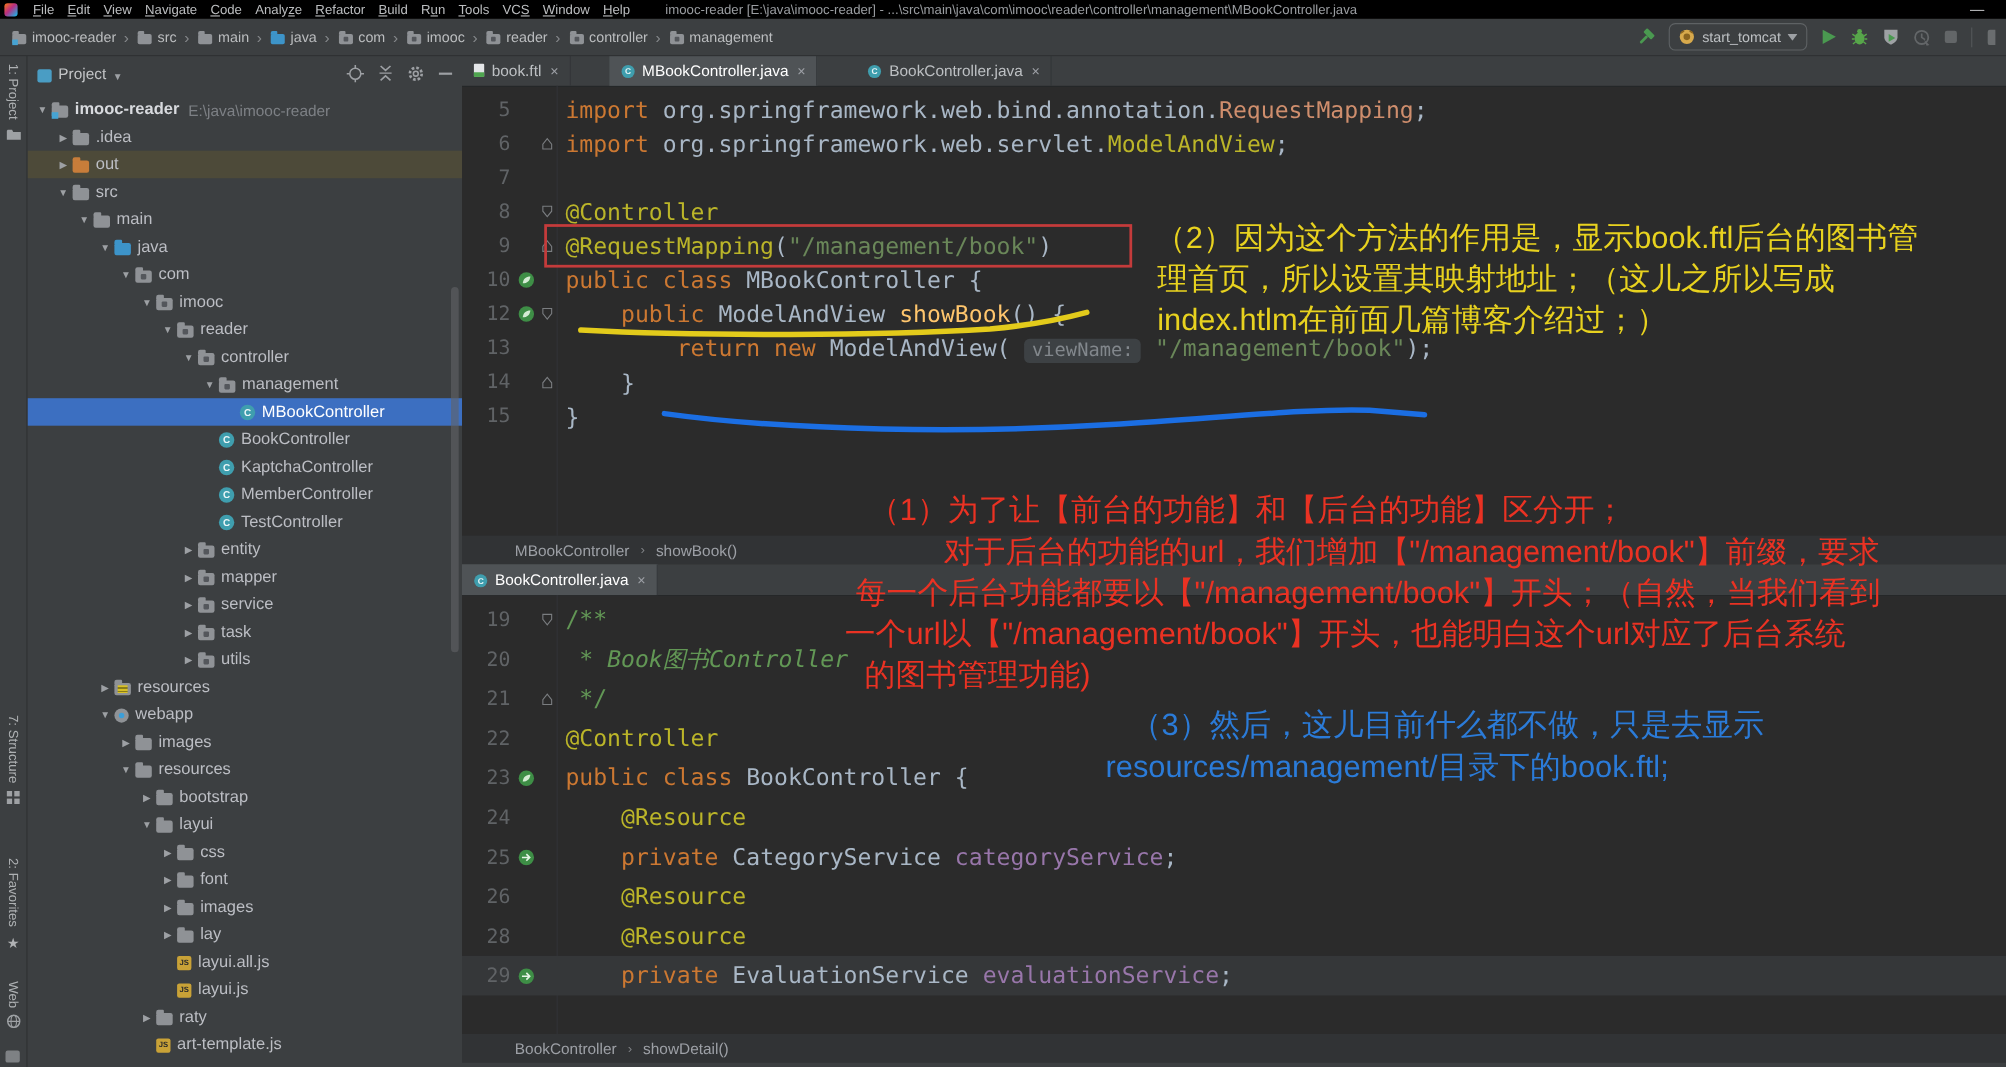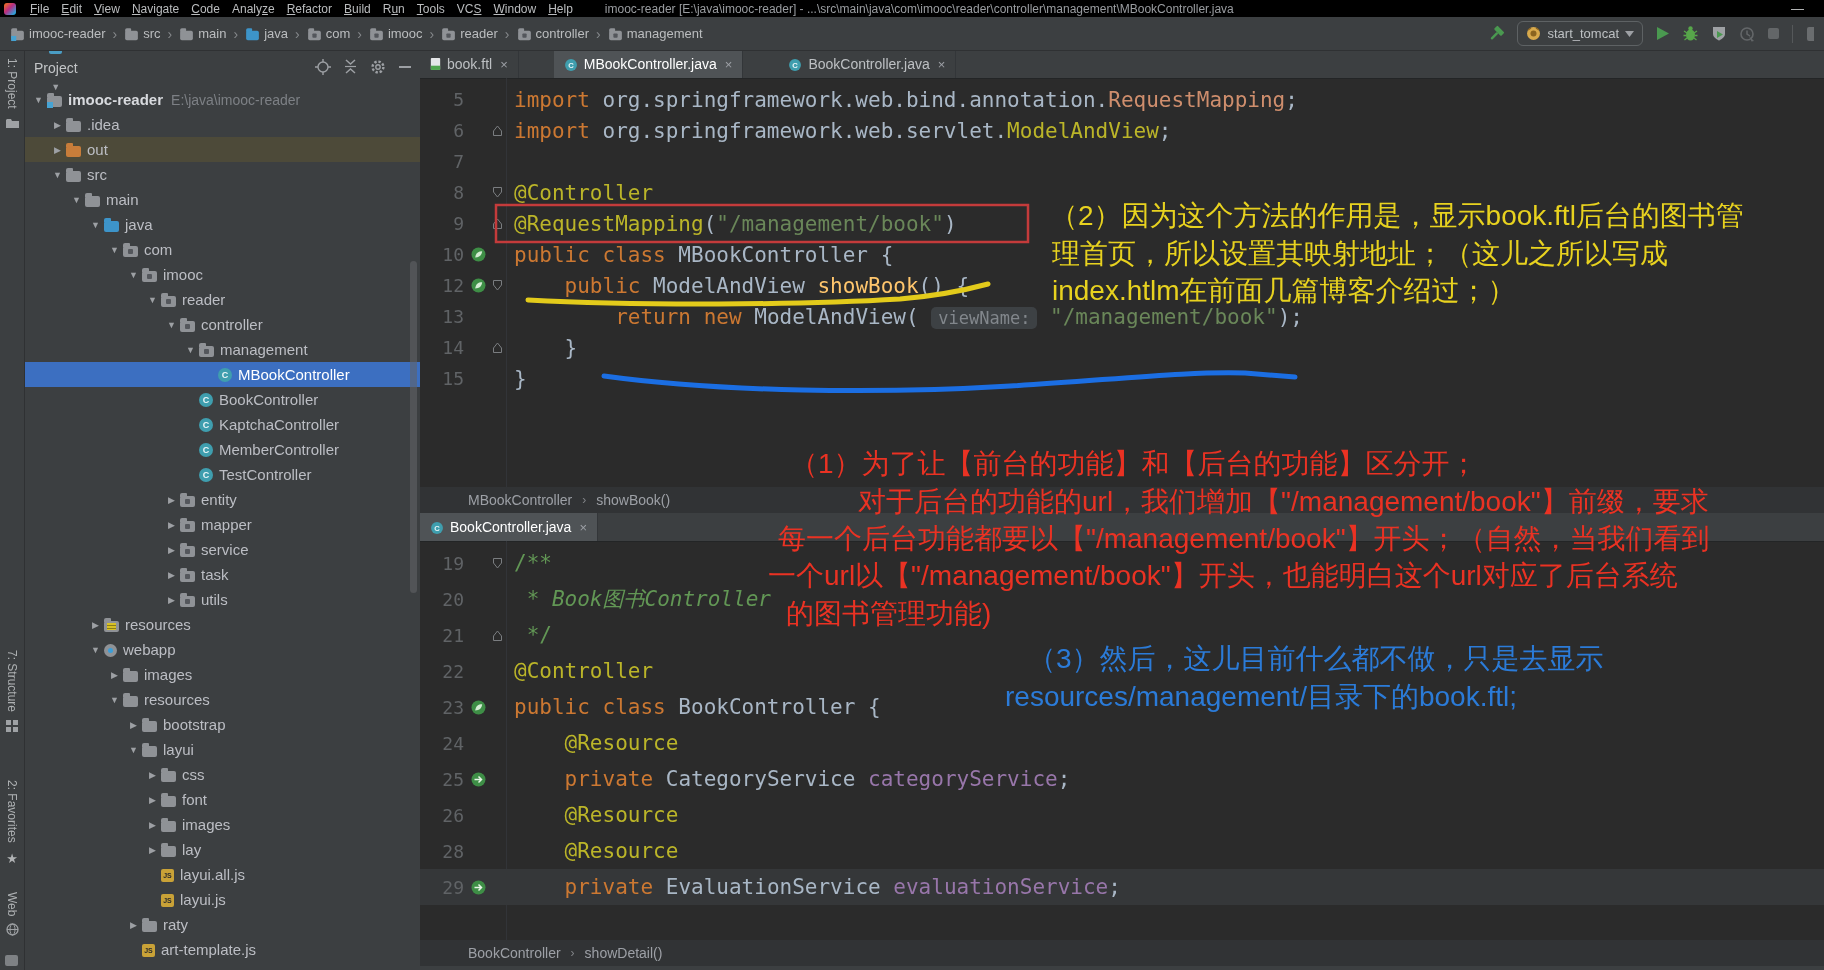--- a/index.html
+++ b/index.html
@@ -30,21 +30,21 @@
   
   #stripe{position:absolute;left:0;top:50px;width:24px;height:920px;background:#3c3f41;
     border-right:1px solid #2f3133;z-index:8;}
   .stripe-item{position:absolute;left:0;width:24px;display:flex;flex-direction:column;align-items:center;gap:6px;}
   .vlabel{writing-mode:vertical-rl;font-size:12px;color:#aeb1b3;white-space:nowrap;}
   #tw-toggle{position:absolute;left:5px;bottom:4px;width:13px;height:11px;background:#7e8184;border-radius:2px;}
   
   #project{position:absolute;left:24px;top:50px;width:396px;height:920px;background:#3c3f41;overflow:hidden;}
   #project-header{height:33px;display:flex;align-items:center;padding:0 8px 0 10px;color:#c3c5c7;font-size:14px;}
   #project-header .hdr-icons{margin-left:auto;display:flex;align-items:center;gap:12px;}
-  #project-title-wrap{display:flex;align-items:center;gap:6px;flex-direction:column;}
+  #project-title-wrap{display:flex;align-items:flex-end;gap:6px;}
   .proj-hdr-ic{width:13px;height:12px;background:#4a9dc4;border-radius:2px;}
   .hdr-caret{font-size:9px;color:#9da0a4;}
   #tree{position:relative;padding-top:4px;height:883px;overflow:hidden;}
   .tree-row{display:flex;align-items:center;height:25px;white-space:nowrap;color:#bcbec4;font-size:15px;}
   .tree-row.sel{background:#3c6fc1;color:#fff;}
   .tree-row.hl{background:#4d4a39;}
   .tw{width:17px;flex:none;text-align:center;color:#9da0a4;font-size:9px;}
   .tree-label.bold{font-weight:bold;color:#d8dade;}
   .tree-path{color:#7d8085;margin-left:8px;font-size:14px;}
   #tree-scrollbar{position:absolute;right:3px;top:178px;width:7px;height:332px;background:#606365;

